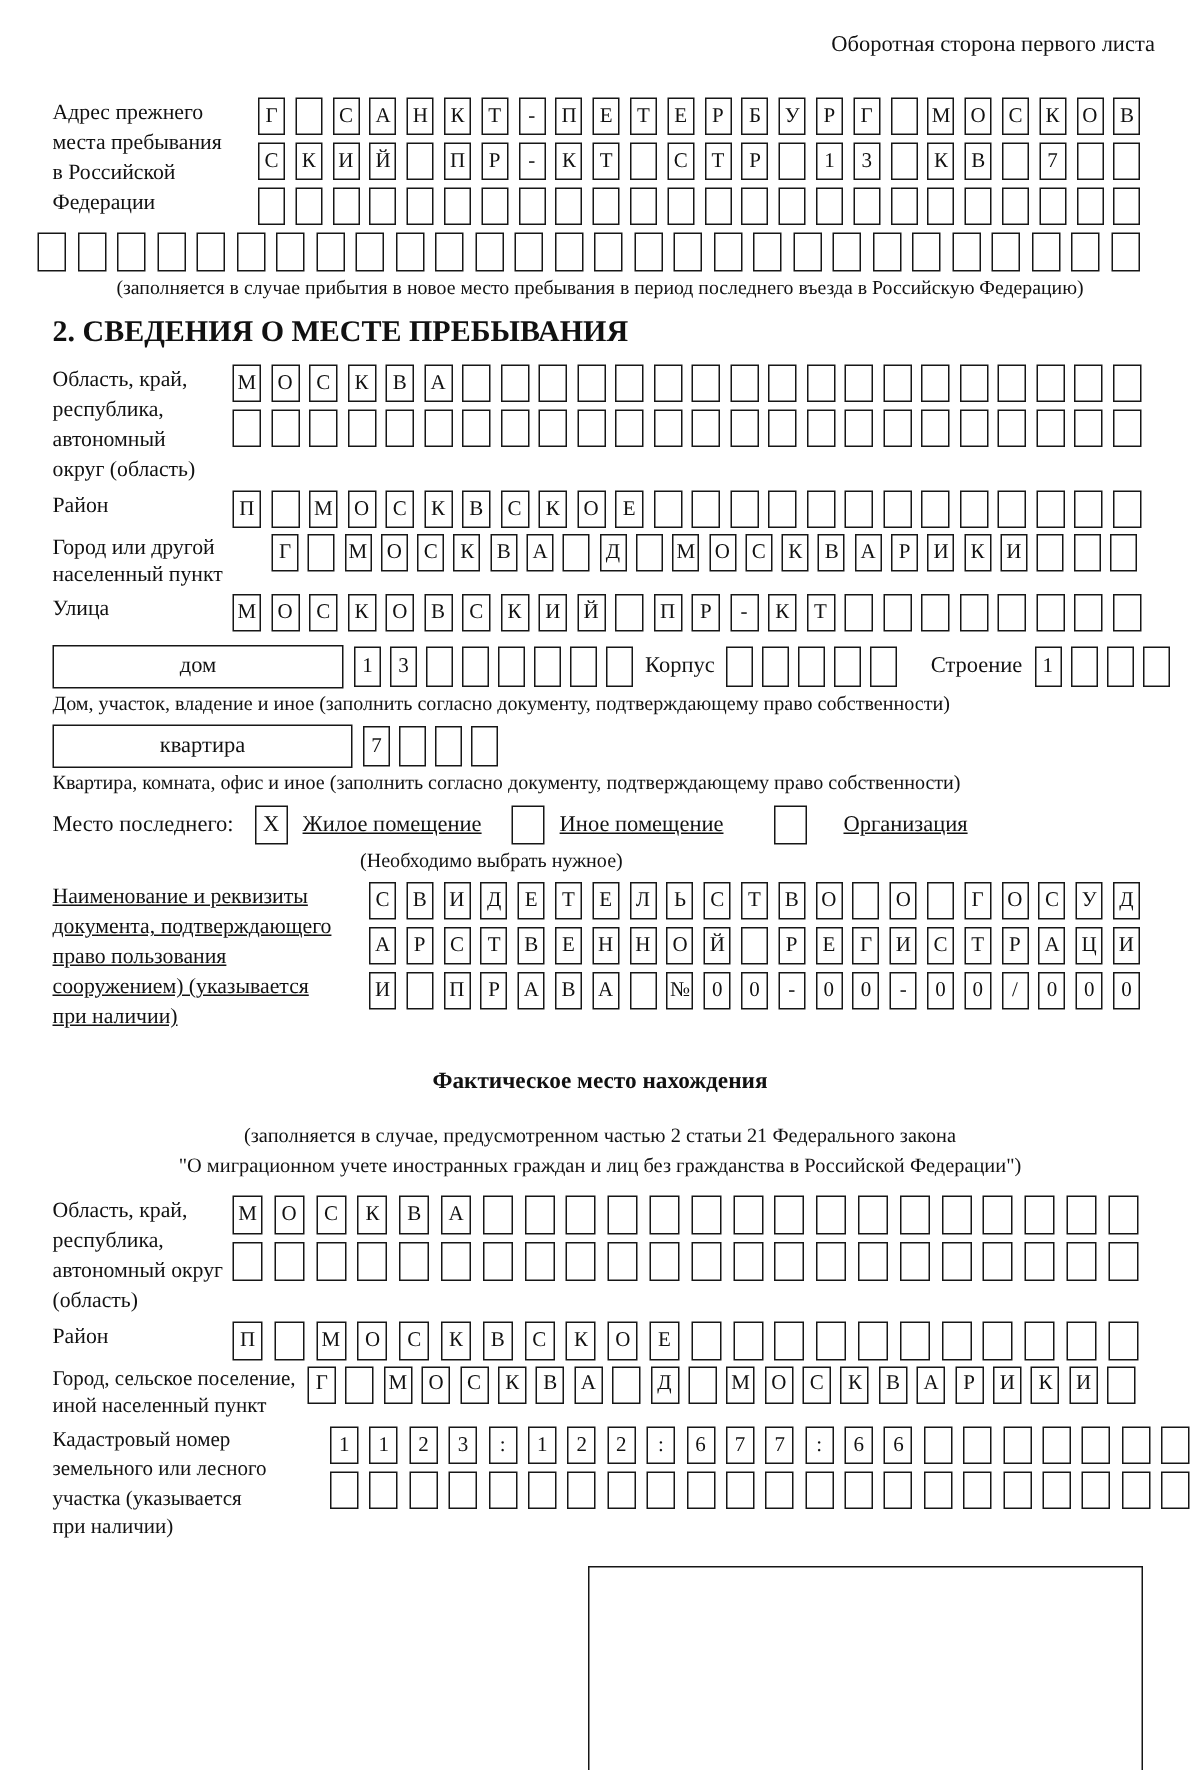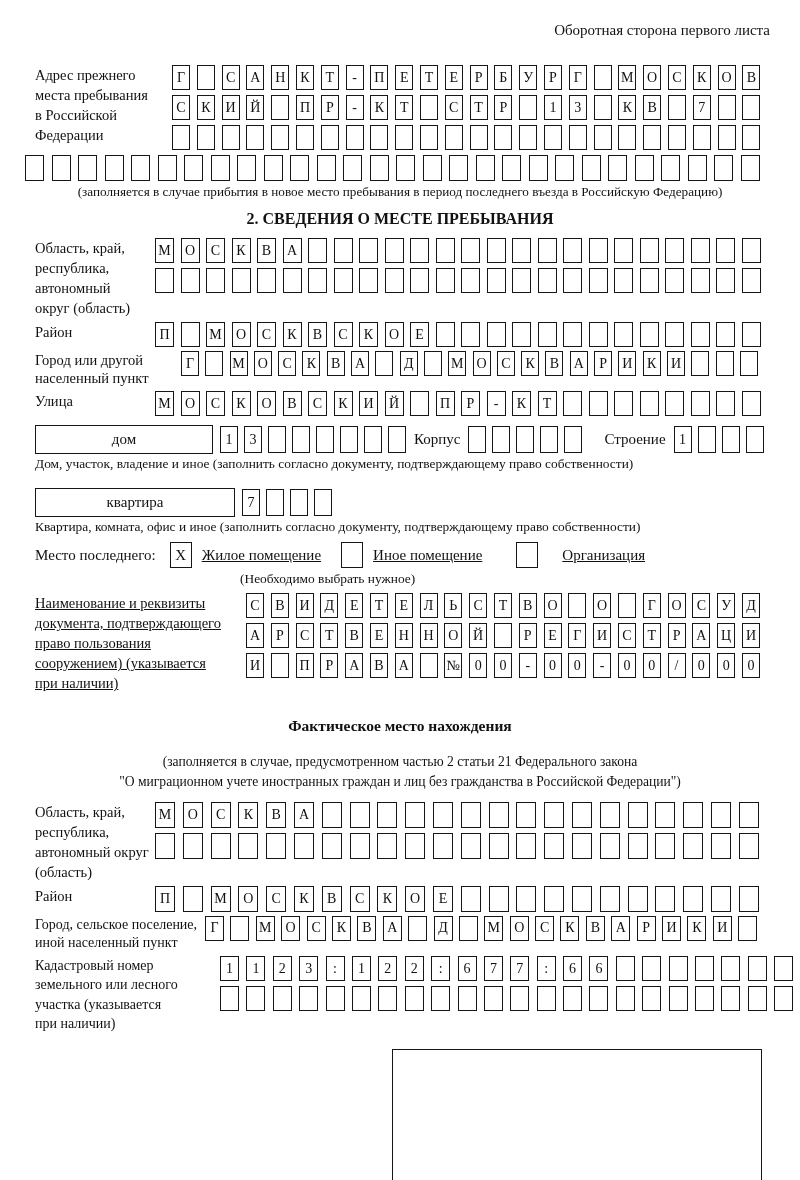--- a/index.html
+++ b/index.html
@@ -31,30 +31,30 @@
   .row-full{gap:7.5px;margin-left:-10px;margin-top:5px;}
   .row-full .cell{width:19px;height:26px;}
   .row-s1{gap:6.5px;}  .row-s1 .cell{width:19px;}
   .row-g1{gap:6.3px;}
   .row-doc{gap:6.8px;}
   .row-f{gap:7.8px;}   .row-f .cell{width:20px;height:26px;}
   .row-g2{gap:6.4px;}  .row-g2 .cell{width:19px;}
   .row-k{gap:7.4px;}   .row-k .cell{width:19px;}
   .note-c{text-align:center;font-size:13.2px;margin:3px 0 2px 0;}
   .note-l{font-size:13.4px;margin:2px 0 6px 0;}
-  .sec-title{text-align:center;font-weight:bold;font-size:16px;margin:10px 0 10px 0;}
+  .sec-title{text-align:left;font-weight:bold;font-size:20px;margin:10px 0 10px 0;}
   .boxlabel{
     border:1.8px solid #161616;height:29px;display:flex;align-items:center;
     justify-content:center;font-size:15px;flex:none;box-sizing:border-box;background:#fff;
   }
   .domrow{display:flex;align-items:center;margin:9px 0 2px 0;}
   .domrow .inline-lbl{font-size:15px;margin:0 8px;white-space:nowrap;}
   .cells-inline{display:flex;gap:6px;}
   .cells-inline .cell{height:27px;}
-  .kvrow{display:flex;align-items:center;margin:16px 0 2px 0;}
+  .kvrow{display:flex;align-items:center;margin:6px 0 2px 0;}
   .mesto{display:flex;align-items:center;font-size:15px;margin:7px 0 0 0;}
   .chk{
     width:22px;height:26px;border:1.8px solid #161616;flex:none;box-sizing:border-box;
     display:inline-flex;align-items:center;justify-content:center;font-size:15px;background:#fff;
   }
   .mesto .optlbl{margin:0 0 0 10px;text-decoration:underline;}
   .mesto-note{font-size:13.4px;margin:3px 0 6px 205px;}
   .fact-title{text-align:center;font-weight:bold;font-size:15.5px;margin:24px 0 17px 0;}
   .fact-sub{text-align:center;font-size:13.6px;line-height:1.45;margin-bottom:10px;}
   .stampwrap{display:flex;flex-direction:column;align-items:flex-end;margin-top:16px;}
@@ -342,21 +342,21 @@
         <span class="cell"></span>
         <span class="cell"></span>
         <span class="cell"></span>
         <span class="cell"></span>
         <span class="cell"></span>
         <span class="cell"></span>
       </div>
   </div>
 
   <div class="domrow">
-    <div class="boxlabel" style="width:178px;">дом</div>
+    <div class="boxlabel" style="width:194px;">дом</div>
     <div class="cells-inline" style="margin-left:7px;">
         <span class="cell">1</span>
         <span class="cell">3</span>
         <span class="cell"></span>
         <span class="cell"></span>
         <span class="cell"></span>
         <span class="cell"></span>
         <span class="cell"></span>
         <span class="cell"></span>
       </div>

